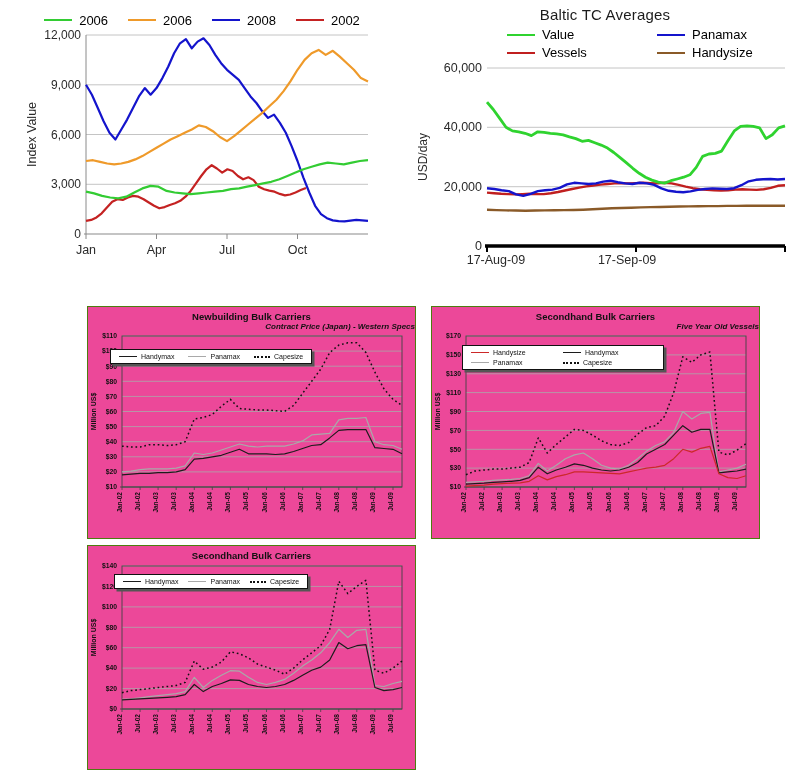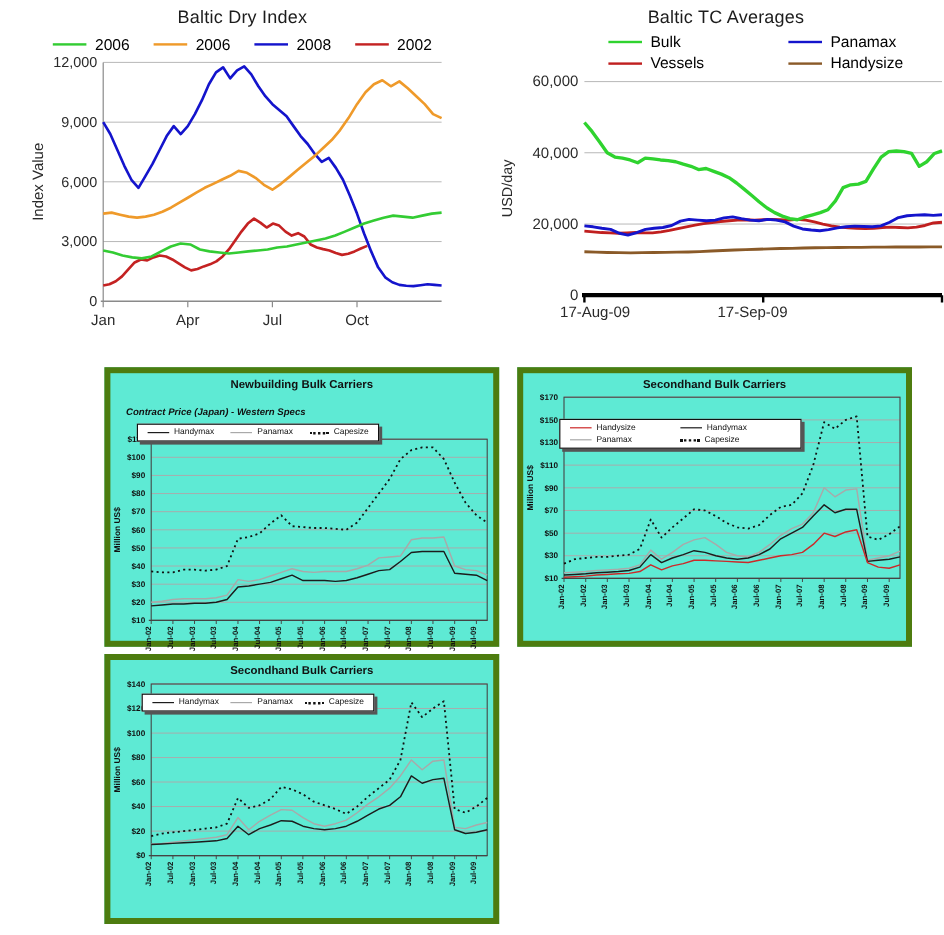--- a/index.html
+++ b/index.html
@@ -8,37 +8,36 @@
   section{position:absolute;}
   svg{display:block;font-family:"Liberation Sans",sans-serif;}
   
   .top-title{margin:0;text-align:center;font-size:15px;font-weight:400;color:#1c1c1c;letter-spacing:.2px;}
   .bdi-legend{display:flex;justify-content:center;gap:20px;margin-top:5px;height:18px;align-items:center;}
   .tc-legend{display:grid;grid-template-columns:150px 150px;row-gap:3px;margin:4px 0 0 96px;}
   .li{display:flex;align-items:center;gap:7px;font-size:13px;color:#000000;}
   .sw{display:inline-block;width:28px;height:0;border-top:2px solid #000;}
   .sw.dotted{border-top-style:dotted;border-top-width:3px;width:24px;}
   
-  .panel{border:5px solid #4d7c0f;background:#5eead4;box-sizing:border-box;}
+  .panel{border:1px solid #4d7c0f;background:#ec4899;box-sizing:border-box;}
   .p-title{margin:4px 0 0 0;text-align:center;font-size:9.5px;font-weight:700;color:#111;}
-  .p-sub{margin:13px;text-align:left;font-size:8px;font-weight:700;font-style:italic;color:#111;}
+  .p-sub{margin:0;text-align:right;font-size:8px;font-weight:700;font-style:italic;color:#111;}
   .legend-box{position:absolute;background:#fff;border:1.5px solid #111;box-shadow:2.5px 2.5px 0 #555;
               padding:3px 8px;display:flex;align-items:center;gap:14px;}
   .legend-box .li{font-size:7px;gap:4px;color:#111;}
   .legend-box .sw{width:18px;border-top-width:1.5px;}
   .legend-box .sw.dotted{border-top-width:2px;border-top-style:dotted;width:16px;}
   .legend-grid{display:grid;grid-template-columns:92px 92px;row-gap:3px;align-items:center;}
 </style>
 </head>
 <body>
 
 <div class="canvas">
 
   <section style="left:22px;top:6px;width:360px;">
-    <h2 class="top-title">Baltic Dry Index</h2>
     <div class="bdi-legend">
       <span class="li">
         <span class="sw" style="border-top-color: rgb(51, 204, 51);"></span>
         <span>2006</span>
       </span>
       <span class="li">
         <span class="sw" style="border-top-color: rgb(239, 154, 42);"></span>
         <span>2006</span>
       </span>
       <span class="li">
@@ -76,21 +75,21 @@
         <polyline points="64.0,132.0 71.0,131.2 78.1,132.9 85.2,134.5 92.2,135.4 99.3,134.5 106.3,132.9 113.3,130.4 120.4,127.1 127.5,122.9 134.5,118.8 141.6,114.6 148.6,110.5 155.7,107.2 162.7,103.8 169.8,100.5 176.8,96.4 183.8,98.0 190.9,102.2 197.9,108.0 205.0,112.1 212.1,107.2 219.1,101.4 226.1,95.5 233.2,89.7 240.3,83.9 247.3,77.3 254.4,70.7 261.4,62.4 268.4,52.4 275.5,40.8 282.6,30.9 289.6,24.2 296.6,20.9 303.7,25.9 310.8,21.8 317.8,27.6 324.9,34.2 331.9,40.8 338.9,49.1 346.0,52.4" fill="none" stroke="#ef9a2a" stroke-width="2.2" stroke-linejoin="round"></polyline>
         <polyline points="64.0,162.7 72.1,164.4 80.1,166.9 88.2,168.5 96.2,169.3 104.3,167.7 112.3,163.5 120.4,159.4 128.5,156.9 136.5,157.7 144.6,161.9 152.6,163.5 160.7,164.4 168.7,165.2 176.8,164.4 184.9,163.5 192.9,162.7 201.0,161.9 209.0,160.2 217.1,159.4 225.1,157.7 233.2,156.1 241.3,154.4 249.3,152.8 257.4,150.3 265.4,147.0 273.5,143.6 281.5,140.3 289.6,137.8 297.7,135.4 305.7,133.7 313.8,134.5 321.8,135.4 329.9,133.7 337.9,132.0 346.0,131.2" fill="none" stroke="#33cc33" stroke-width="2.2" stroke-linejoin="round"></polyline>
       </svg>
   </section>
 
   <section style="left:411px;top:6px;width:388px;">
     <h2 class="top-title">Baltic TC Averages</h2>
     <div class="tc-legend">
       <span class="li">
         <span class="sw" style="border-top-color: rgb(47, 211, 47);"></span>
-        <span>Bulk</span>
+        <span>Value</span>
       </span>
       <span class="li">
         <span class="sw" style="border-top-color: rgb(20, 20, 204);"></span>
         <span>Panamax</span>
       </span>
       <span class="li">
         <span class="sw" style="border-top-color: rgb(192, 31, 31);"></span>
         <span>Vessels</span>
       </span>
       <span class="li">
@@ -196,20 +195,21 @@
       </span>
       <span class="li">
         <span class="sw dotted" style="border-top-color: rgb(17, 17, 17);"></span>
         <span>Capesize</span>
       </span>
     </div>
   </section>
 
   <section class="panel" style="left:431px;top:306px;width:329px;height:233px;">
     <h3 class="p-title">Secondhand Bulk Carriers</h3>
+    <p class="p-sub">Five Year Old Vessels</p>
     <svg id="c-five" width="327" height="198">
         <line x1="34" x2="314" y1="156.0" y2="156.0" stroke="#aaaaaa" stroke-width="0.8"></line>
         <text x="29" y="158.3" text-anchor="end" font-size="6.8" font-weight="700" fill="#111111">$10</text>
         <line x1="34" x2="314" y1="137.1" y2="137.1" stroke="#aaaaaa" stroke-width="0.8"></line>
         <text x="29" y="139.4" text-anchor="end" font-size="6.8" font-weight="700" fill="#111111">$30</text>
         <line x1="34" x2="314" y1="118.3" y2="118.3" stroke="#aaaaaa" stroke-width="0.8"></line>
         <text x="29" y="120.6" text-anchor="end" font-size="6.8" font-weight="700" fill="#111111">$50</text>
         <line x1="34" x2="314" y1="99.4" y2="99.4" stroke="#aaaaaa" stroke-width="0.8"></line>
         <text x="29" y="101.7" text-anchor="end" font-size="6.8" font-weight="700" fill="#111111">$70</text>
         <line x1="34" x2="314" y1="80.5" y2="80.5" stroke="#aaaaaa" stroke-width="0.8"></line>

